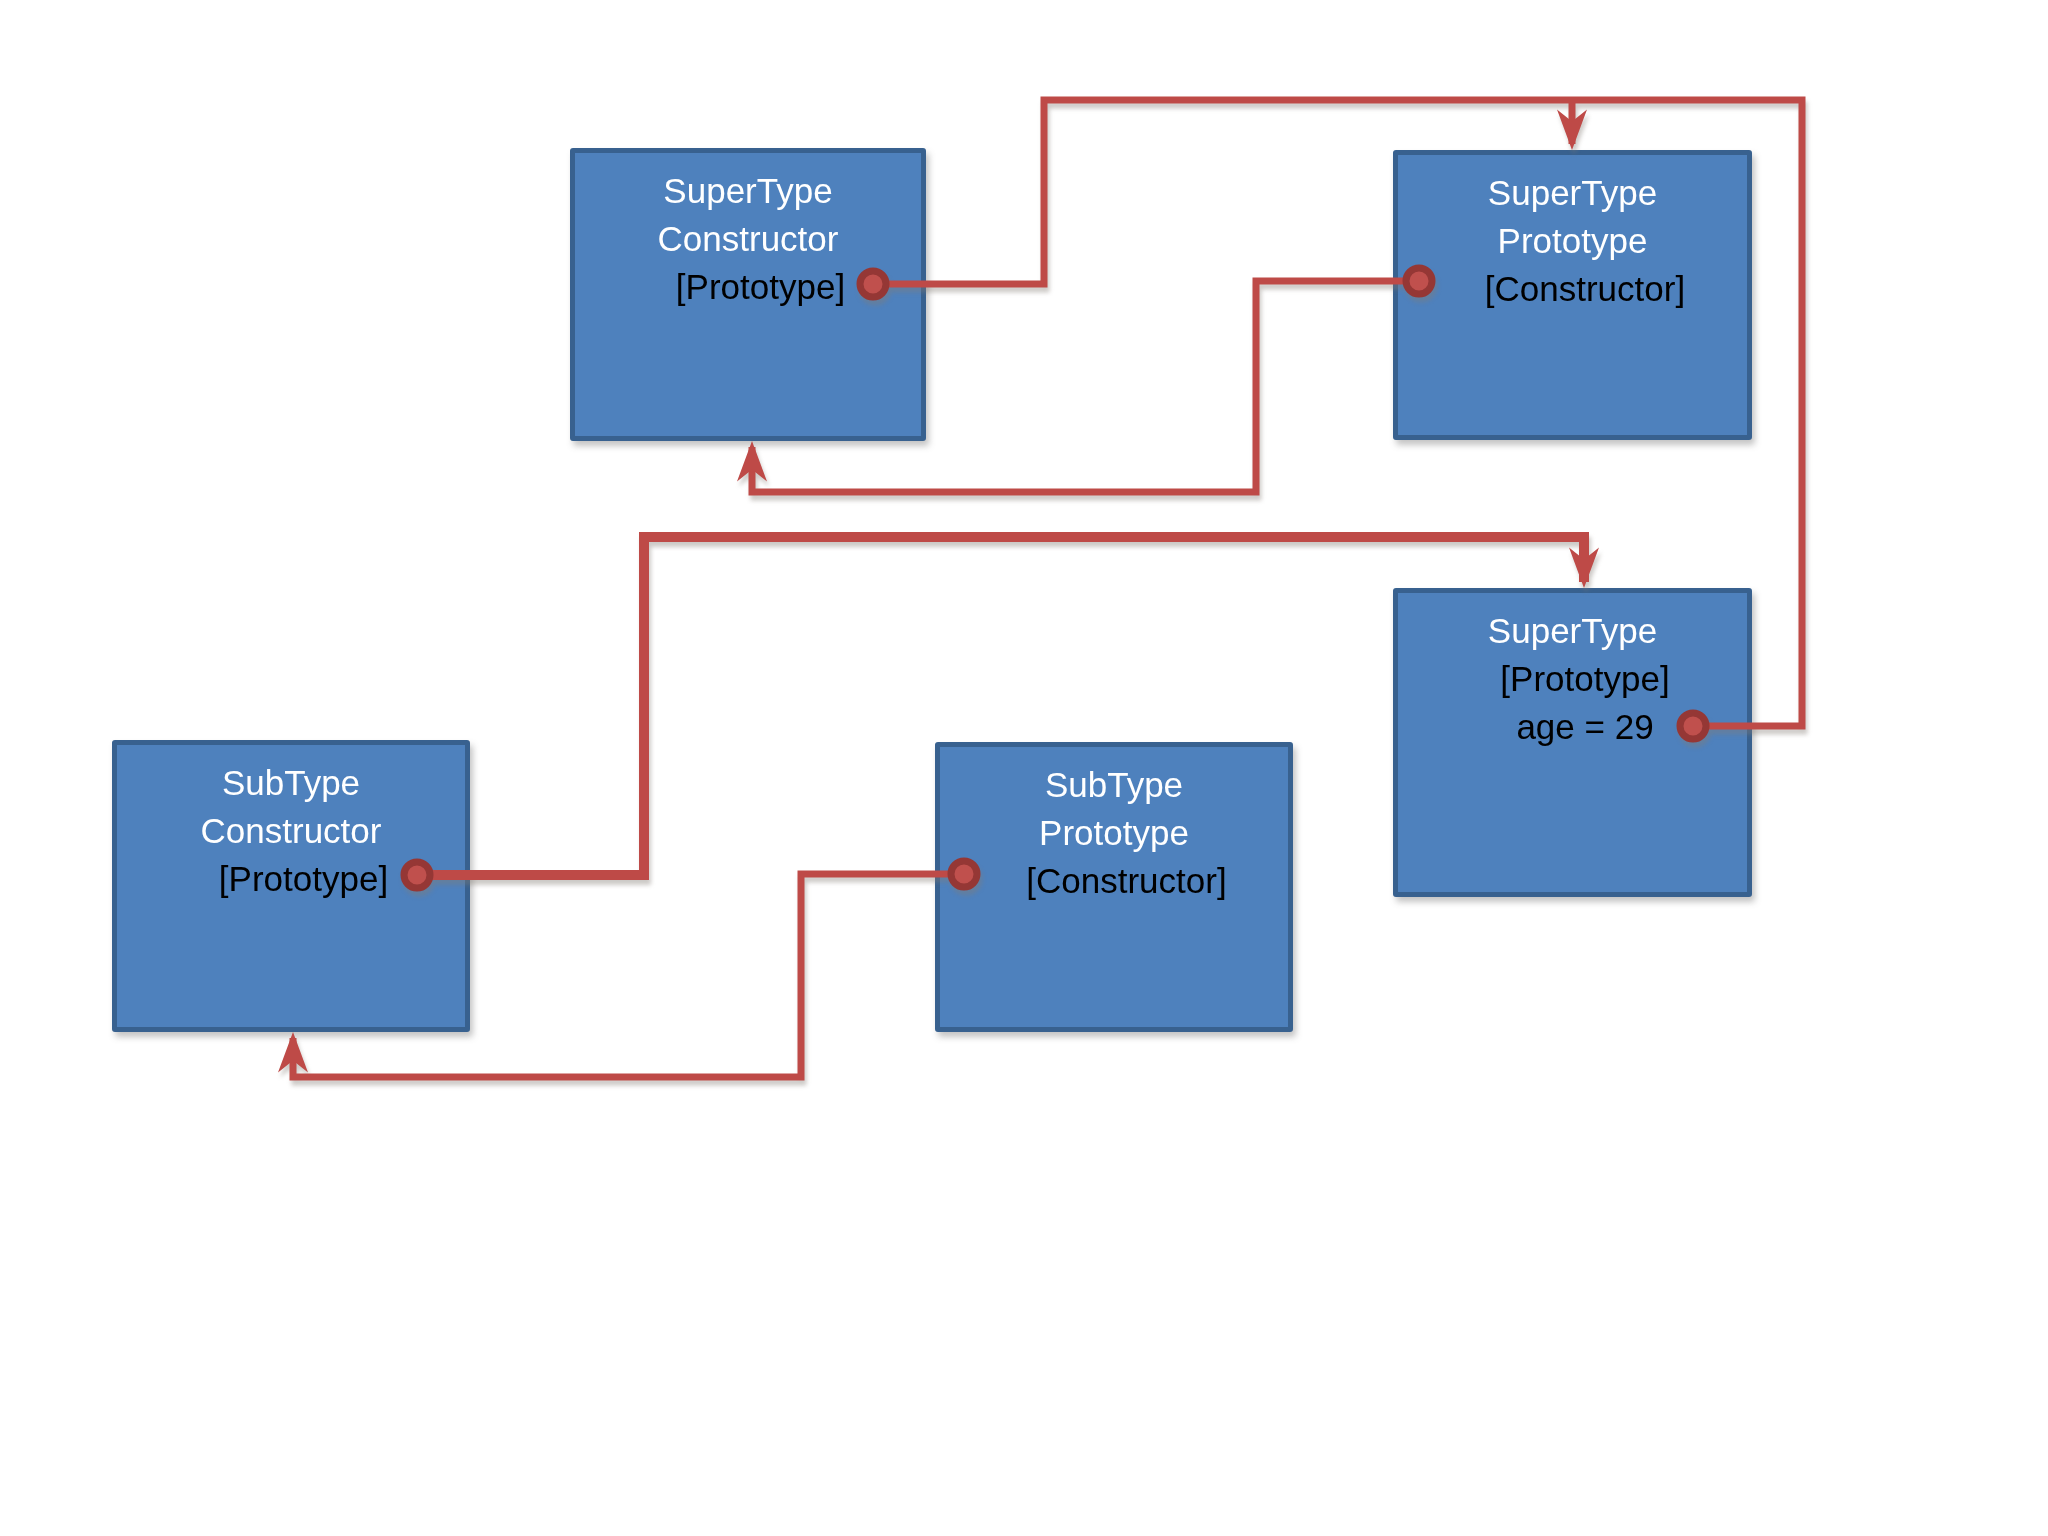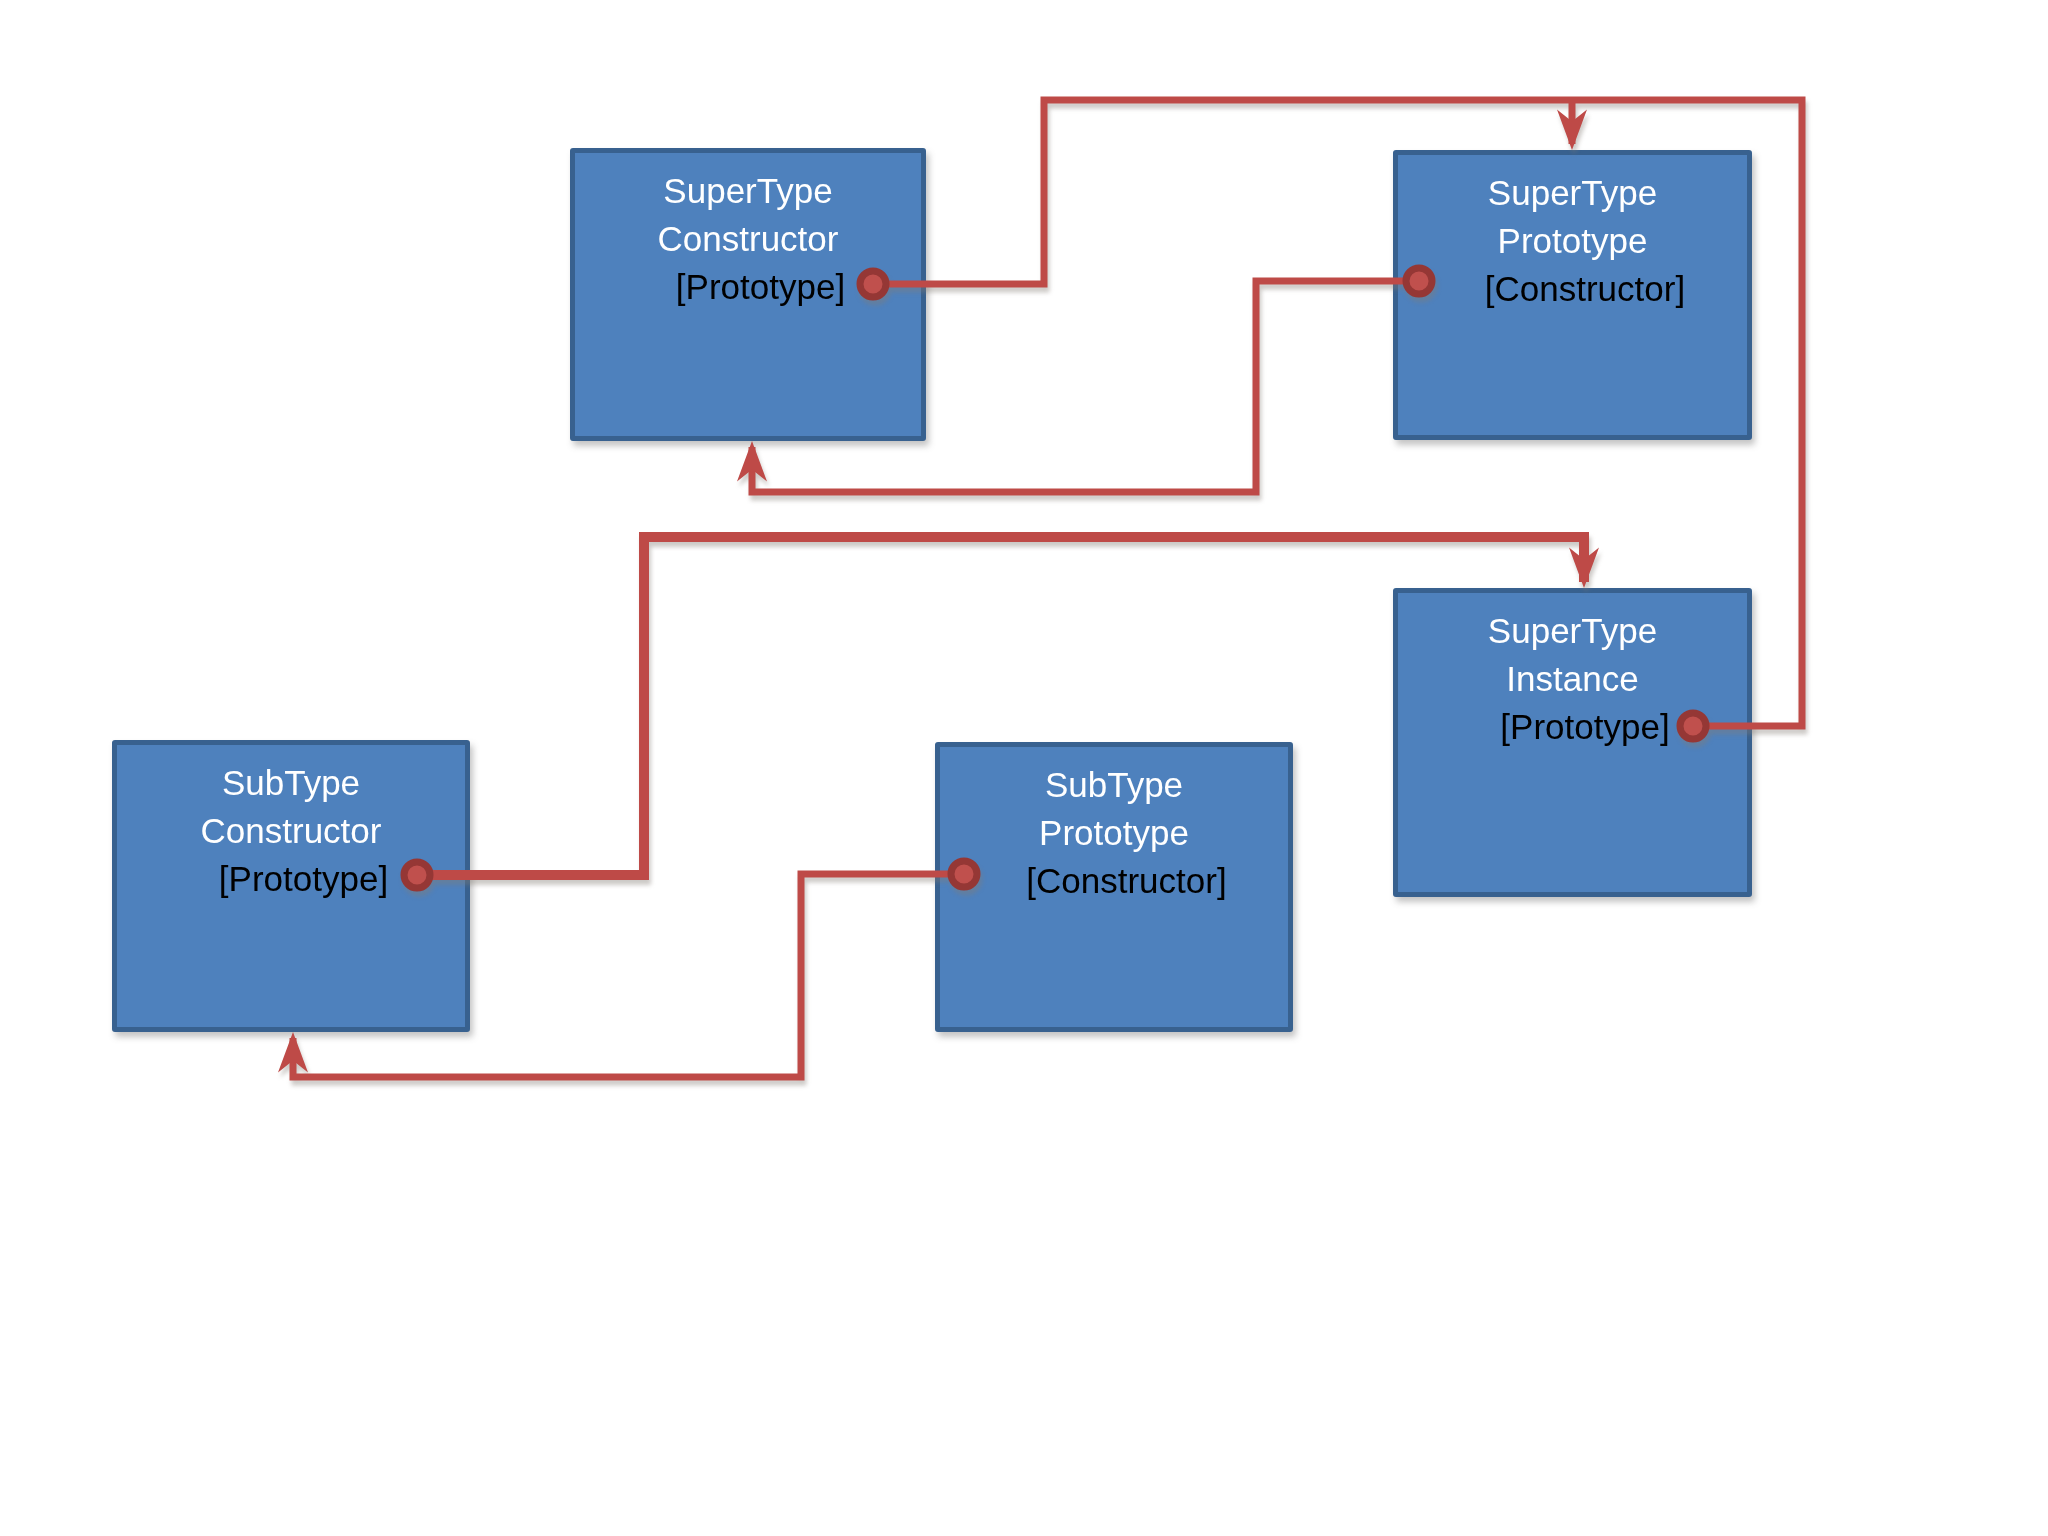--- a/index.html
+++ b/index.html
@@ -54,22 +54,22 @@
         <div class="title-line">Constructor</div>
         <div class="prop-line">[Prototype]</div>
       </div>
       <div class="node" style="left: 1393px; top: 150px; width: 359px; height: 290px;">
         <div class="title-line">SuperType</div>
         <div class="title-line">Prototype</div>
         <div class="prop-line">[Constructor]</div>
       </div>
       <div class="node" style="left: 1393px; top: 588px; width: 359px; height: 309px;">
         <div class="title-line">SuperType</div>
-        <div class="title-line">Instance</div>
         <div class="prop-line">[Prototype]</div>
+        <div class="prop-line">age = 29</div>
       </div>
       <div class="node" style="left: 112px; top: 740px; width: 358px; height: 292px;">
         <div class="title-line">SubType</div>
         <div class="title-line">Constructor</div>
         <div class="prop-line">[Prototype]</div>
       </div>
       <div class="node" style="left: 935px; top: 742px; width: 358px; height: 290px;">
         <div class="title-line">SubType</div>
         <div class="title-line">Prototype</div>
         <div class="prop-line">[Constructor]</div>

